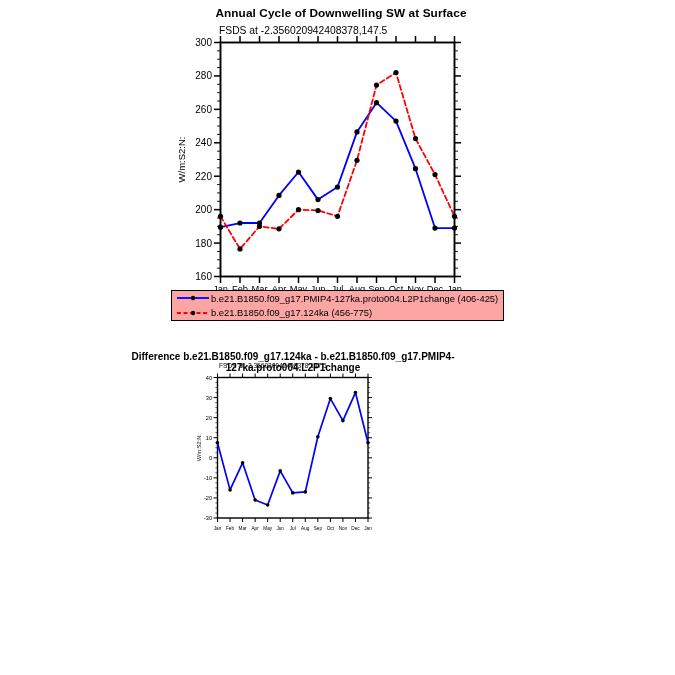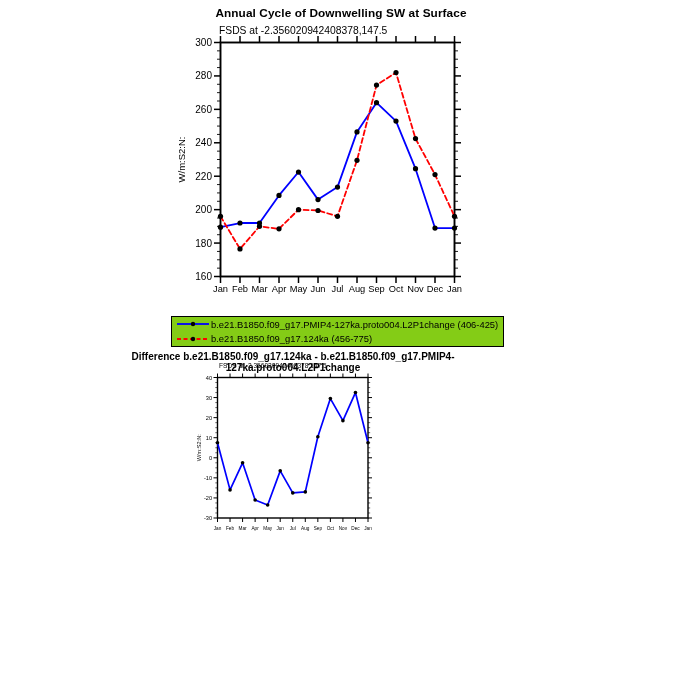--- a/index.html
+++ b/index.html
@@ -19,26 +19,26 @@
     text-align:center;
     font-size:11.8px;font-weight:bold;color:#000;
     letter-spacing:0.1px;
   }
   #main-subtitle{
     left:219px;top:25px;
     font-size:10.3px;color:#000;
   }
   #charts-svg{left:0;top:0;}
   #legend-box{
-    left:171px;top:316px;
+    left:171px;top:290px;
     width:333px;height:31px;
     border:1px solid #000;
     box-sizing:border-box;
     display:flex;flex-direction:column;justify-content:space-around;
-    background:#84cc16;
+    background:#fca5a5;
   }
   .legend-row{
     display:flex;align-items:center;
     height:14px;padding-left:4px;
   }
   .legend-row span{
     font-size:9.4px;color:#000;white-space:nowrap;
     margin-left:1px;
   }
   #bottom-title{

